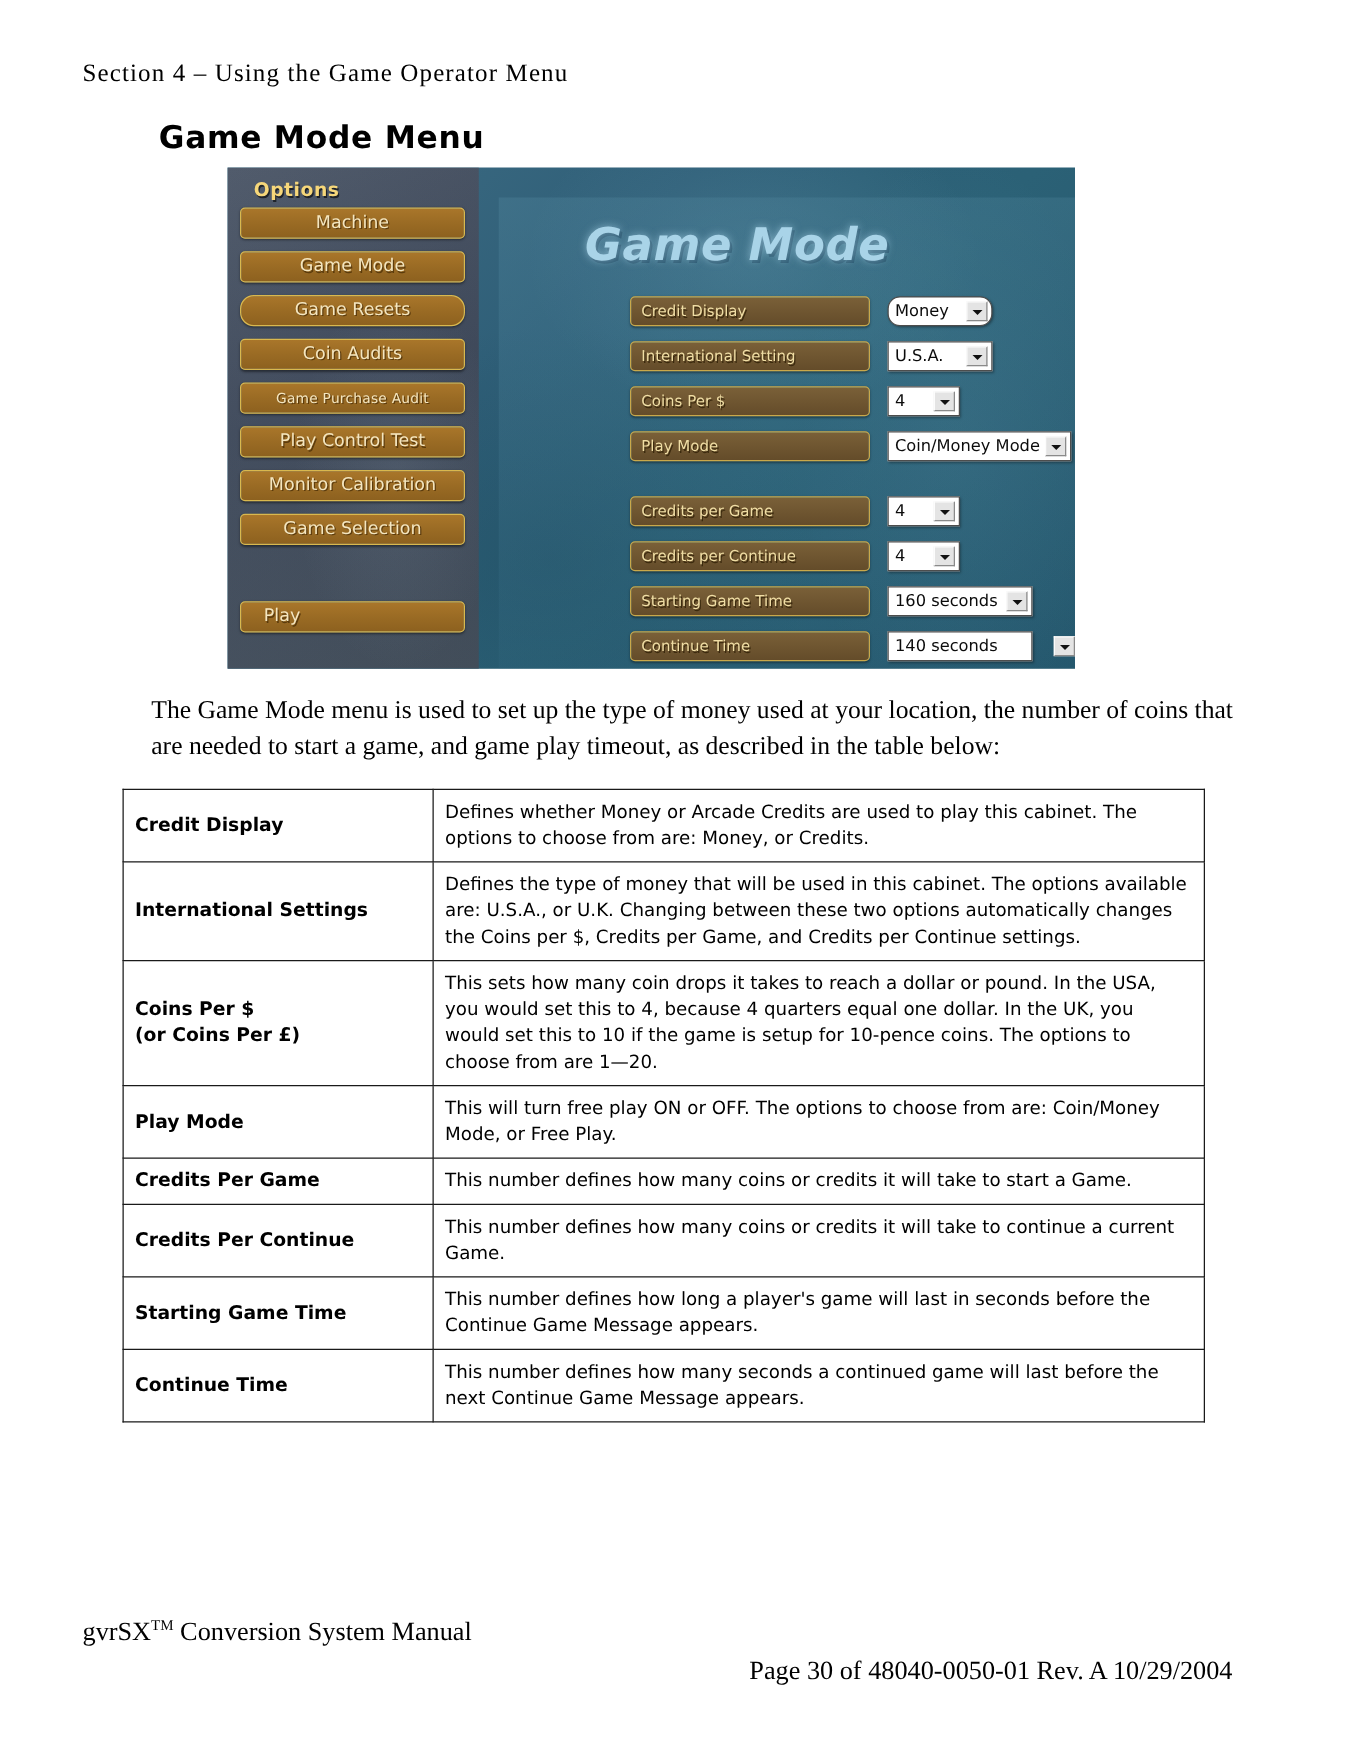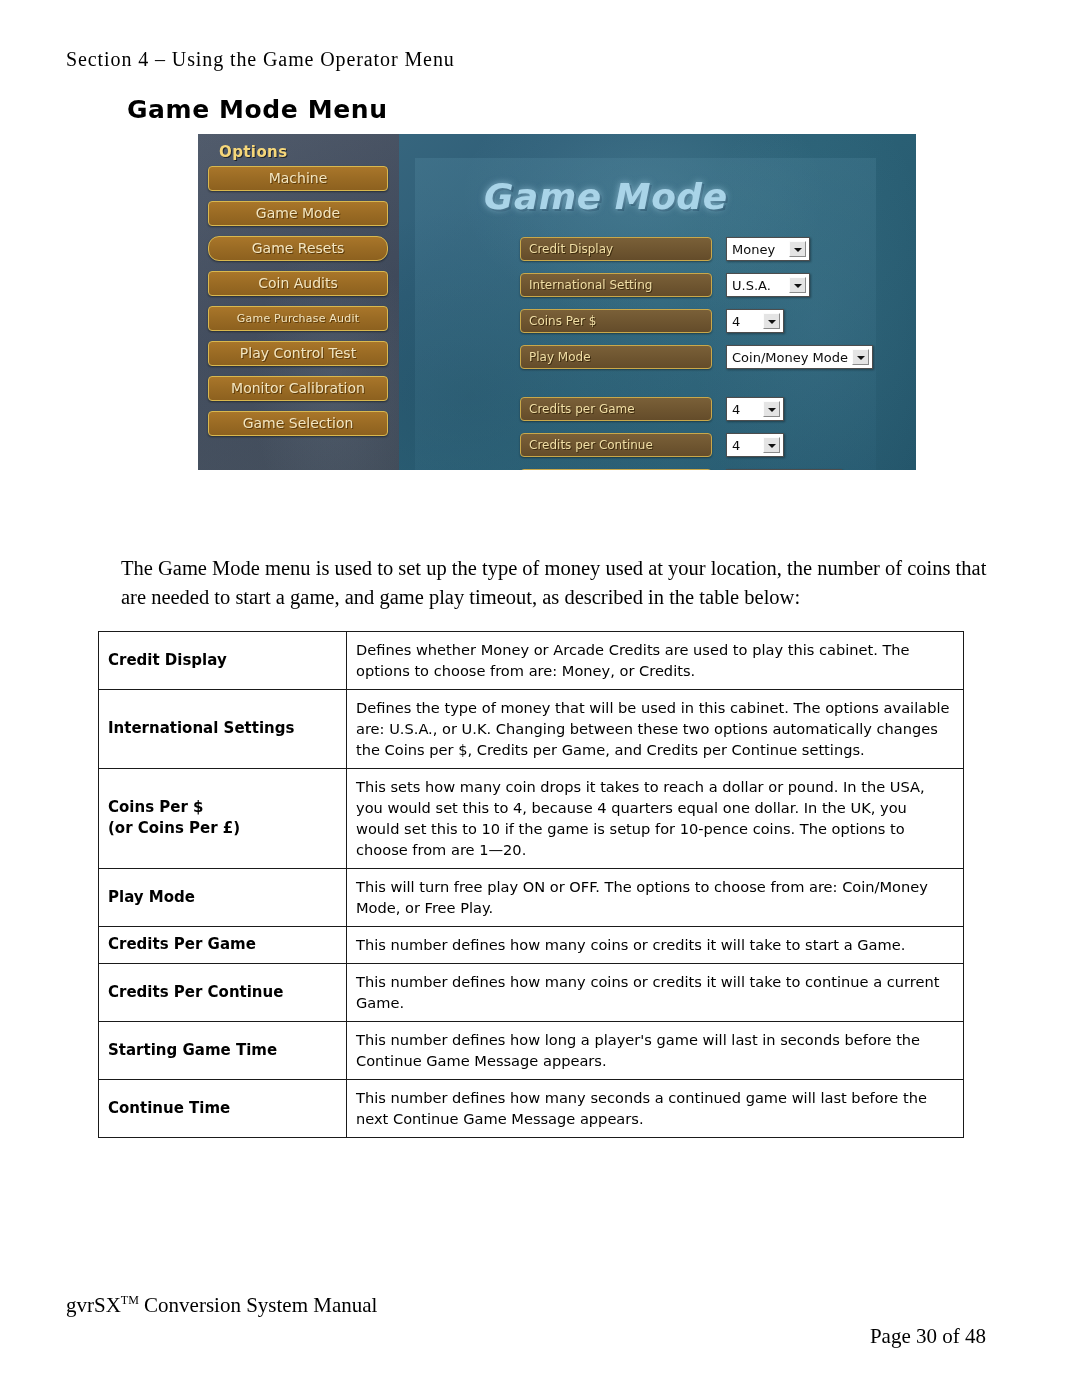--- a/index.html
+++ b/index.html
@@ -37,27 +37,26 @@
     font-weight: bold;
     letter-spacing: 0.6px;
     color: #000;
     white-space: nowrap;
     text-align: right;
   }
 
   
   .shot {
     position: absolute;
-    left: 198px;
+    left: 182px;
     top: 134px;
     width: 678px;
-    height: 336px;
+    height: 401px;
     overflow: hidden;
     background: linear-gradient(135deg, #3f6d84 0%, #2f5f78 35%, #2b6176 60%, #24566b 100%);
-    padding-left: 40px;
   }
   .shot-bg-swirl {
     position: absolute;
     left: 0; top: 0; right: 0; bottom: 0;
     background:
       radial-gradient(ellipse 260px 180px at 62% 18%, rgba(150,200,220,0.16), rgba(0,0,0,0) 70%),
       radial-gradient(ellipse 300px 260px at 38% 78%, rgba(20,60,80,0.30), rgba(0,0,0,0) 72%),
       radial-gradient(ellipse 180px 340px at 86% 55%, rgba(120,180,205,0.10), rgba(0,0,0,0) 70%);
   }
   .shot-panel-inner {
@@ -298,21 +297,21 @@
         <span>Play</span>
       </div>
   </div>
 
   <div class="shot-heading">Game Mode</div>
 
   <div class="setting-row" style="left:322px; top:103px;">
     <div class="set-label">
         <span>Credit Display</span>
       </div>
-    <div class="combo" style="left:206px; width:84px;">
+    <div class="combo" style="left:206px; width:84px;border-radius:10px;">
       <span class="val">Money</span>
       <span class="arrow"></span>
     </div>
   </div>
 
   <div class="setting-row" style="left:322px; top:139px;">
     <div class="set-label">
         <span>International Setting</span>
       </div>
     <div class="combo" style="left:206px; width:84px;">
@@ -418,14 +417,15 @@
       <td class="term">Continue Time</td>
       <td class="desc">This number defines how many seconds a continued game will last before the next Continue Game Message appears.</td>
     </tr>
   </tbody>
 </table>
 
 <div class="footer">
   <div class="line1"><span>gvrSX</span><sup>TM</sup><span> Conversion System Manual</span></div>
   <div class="line2">
     <span>Page 30 of 48</span>
+    <span>040-0050-01  Rev. A 10/29/2004</span>
   </div>
 </div>
 
 </body></html>

